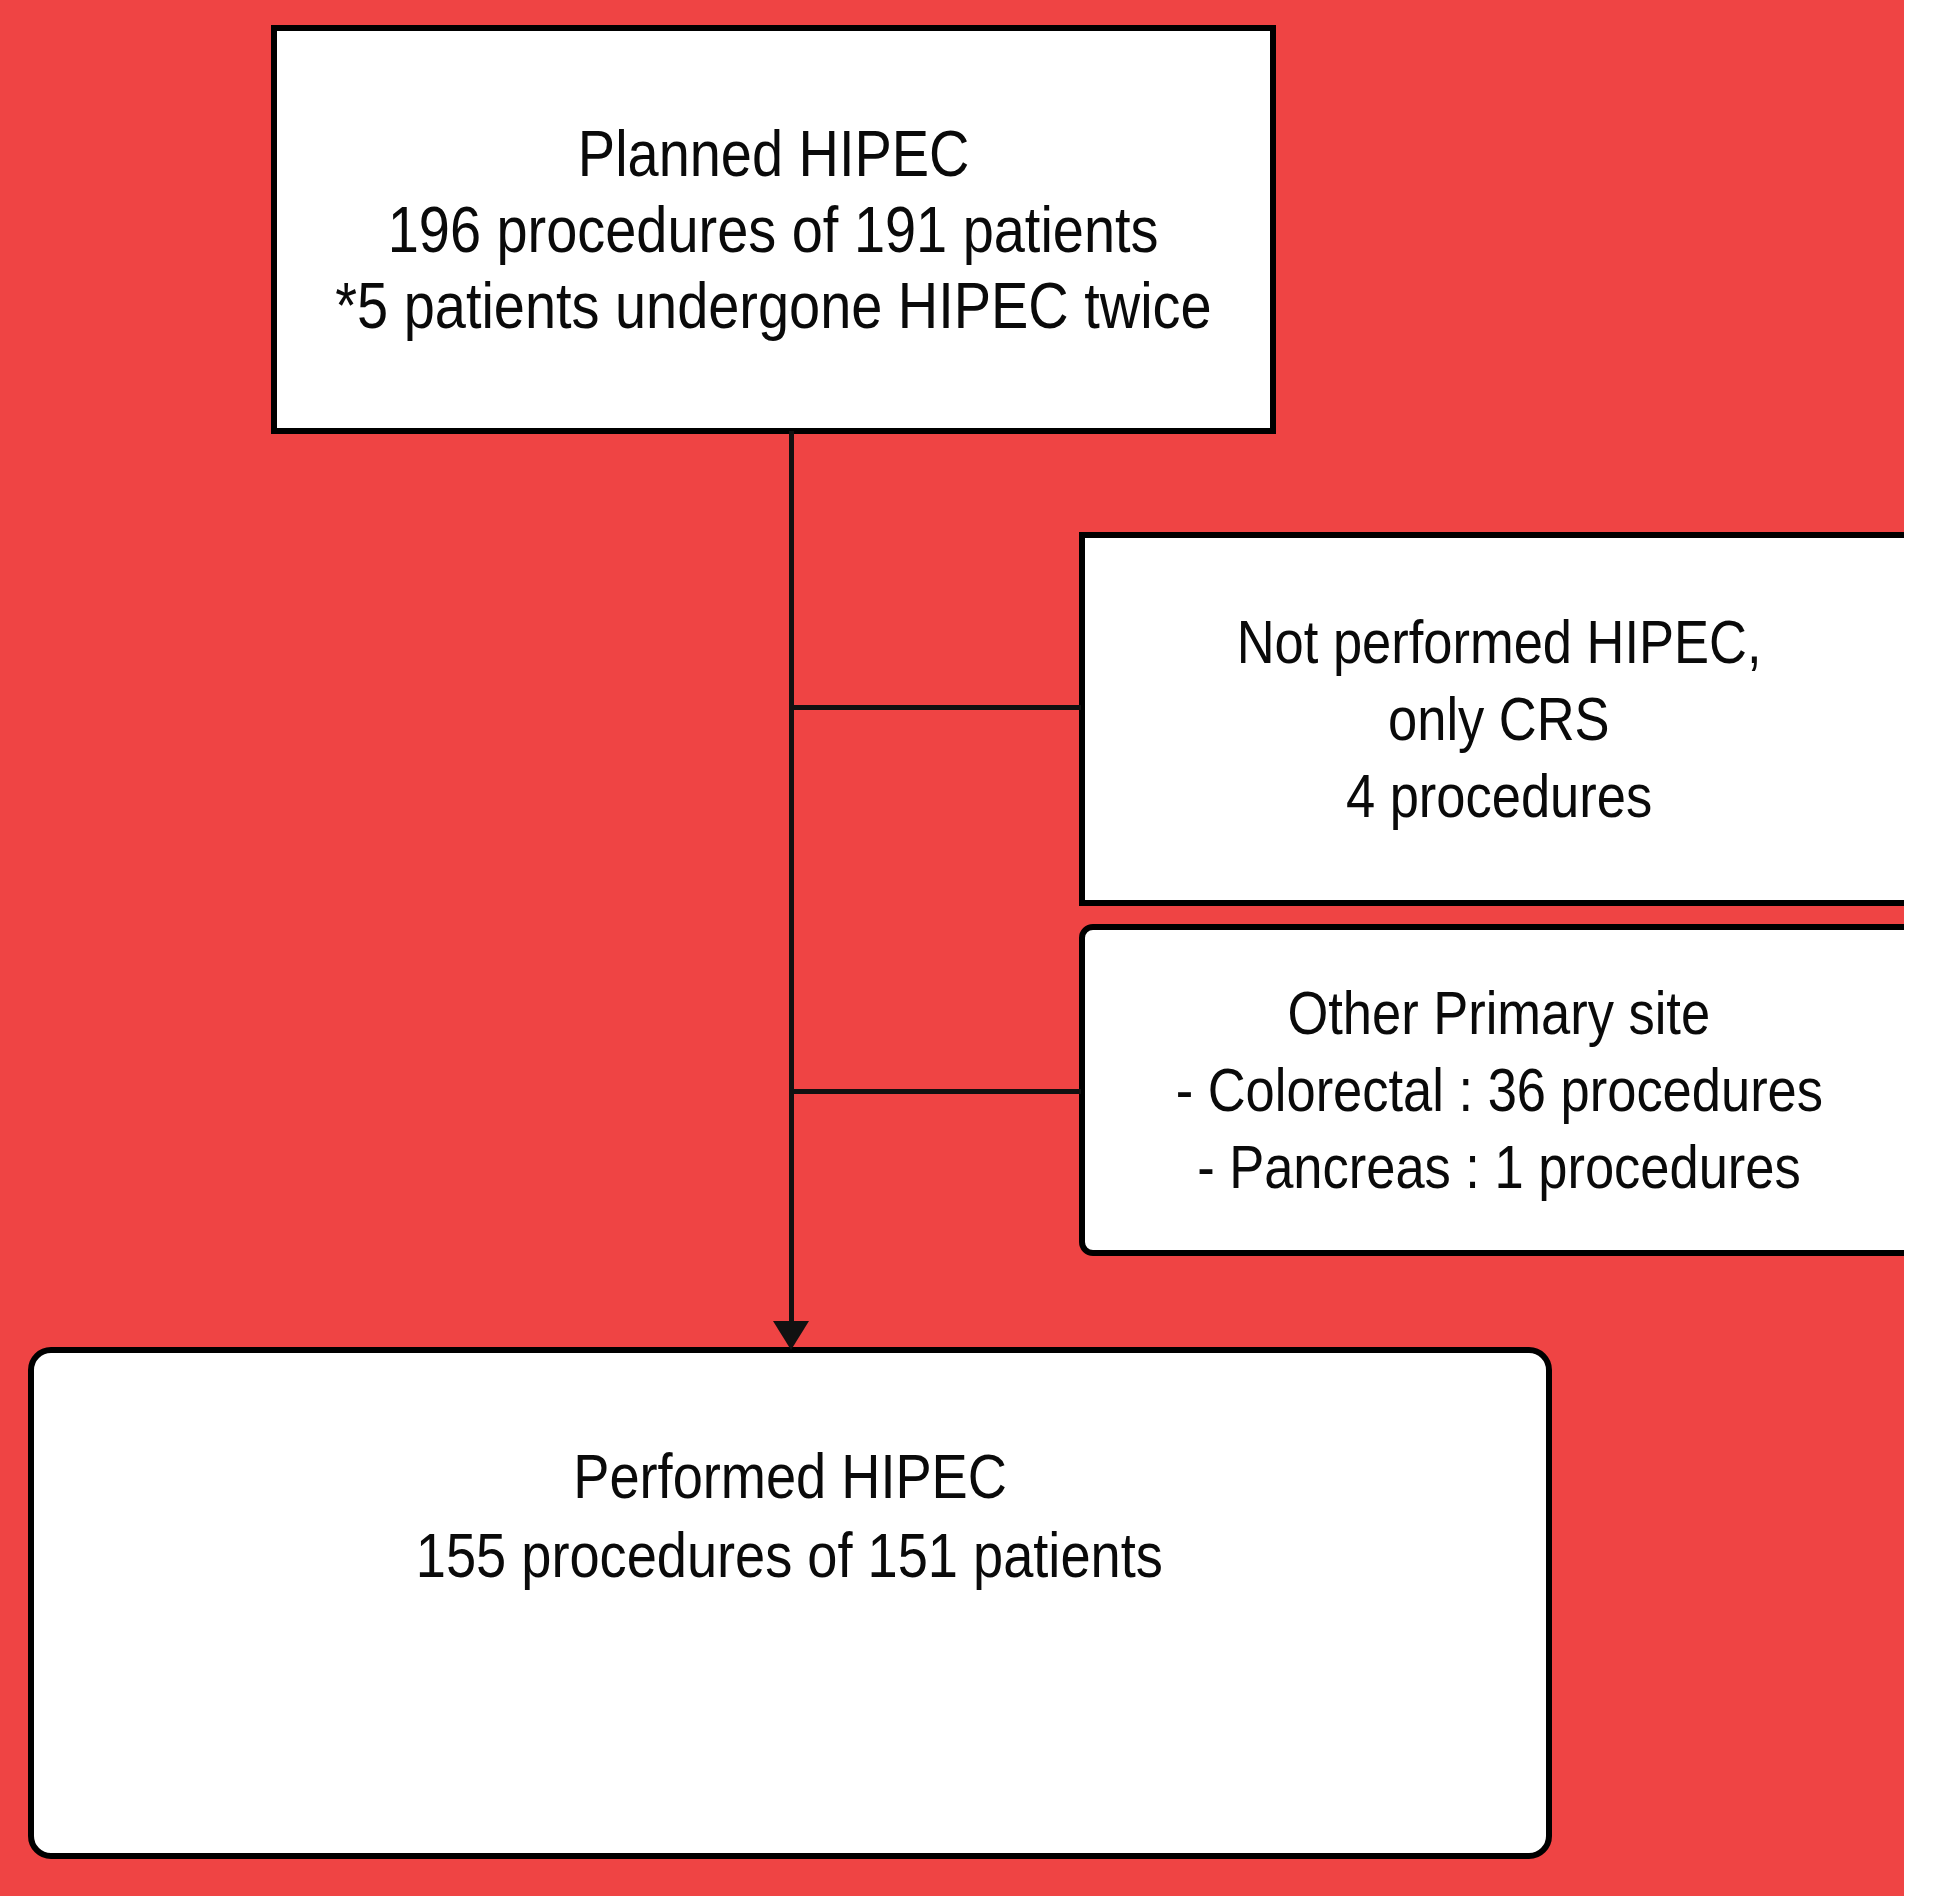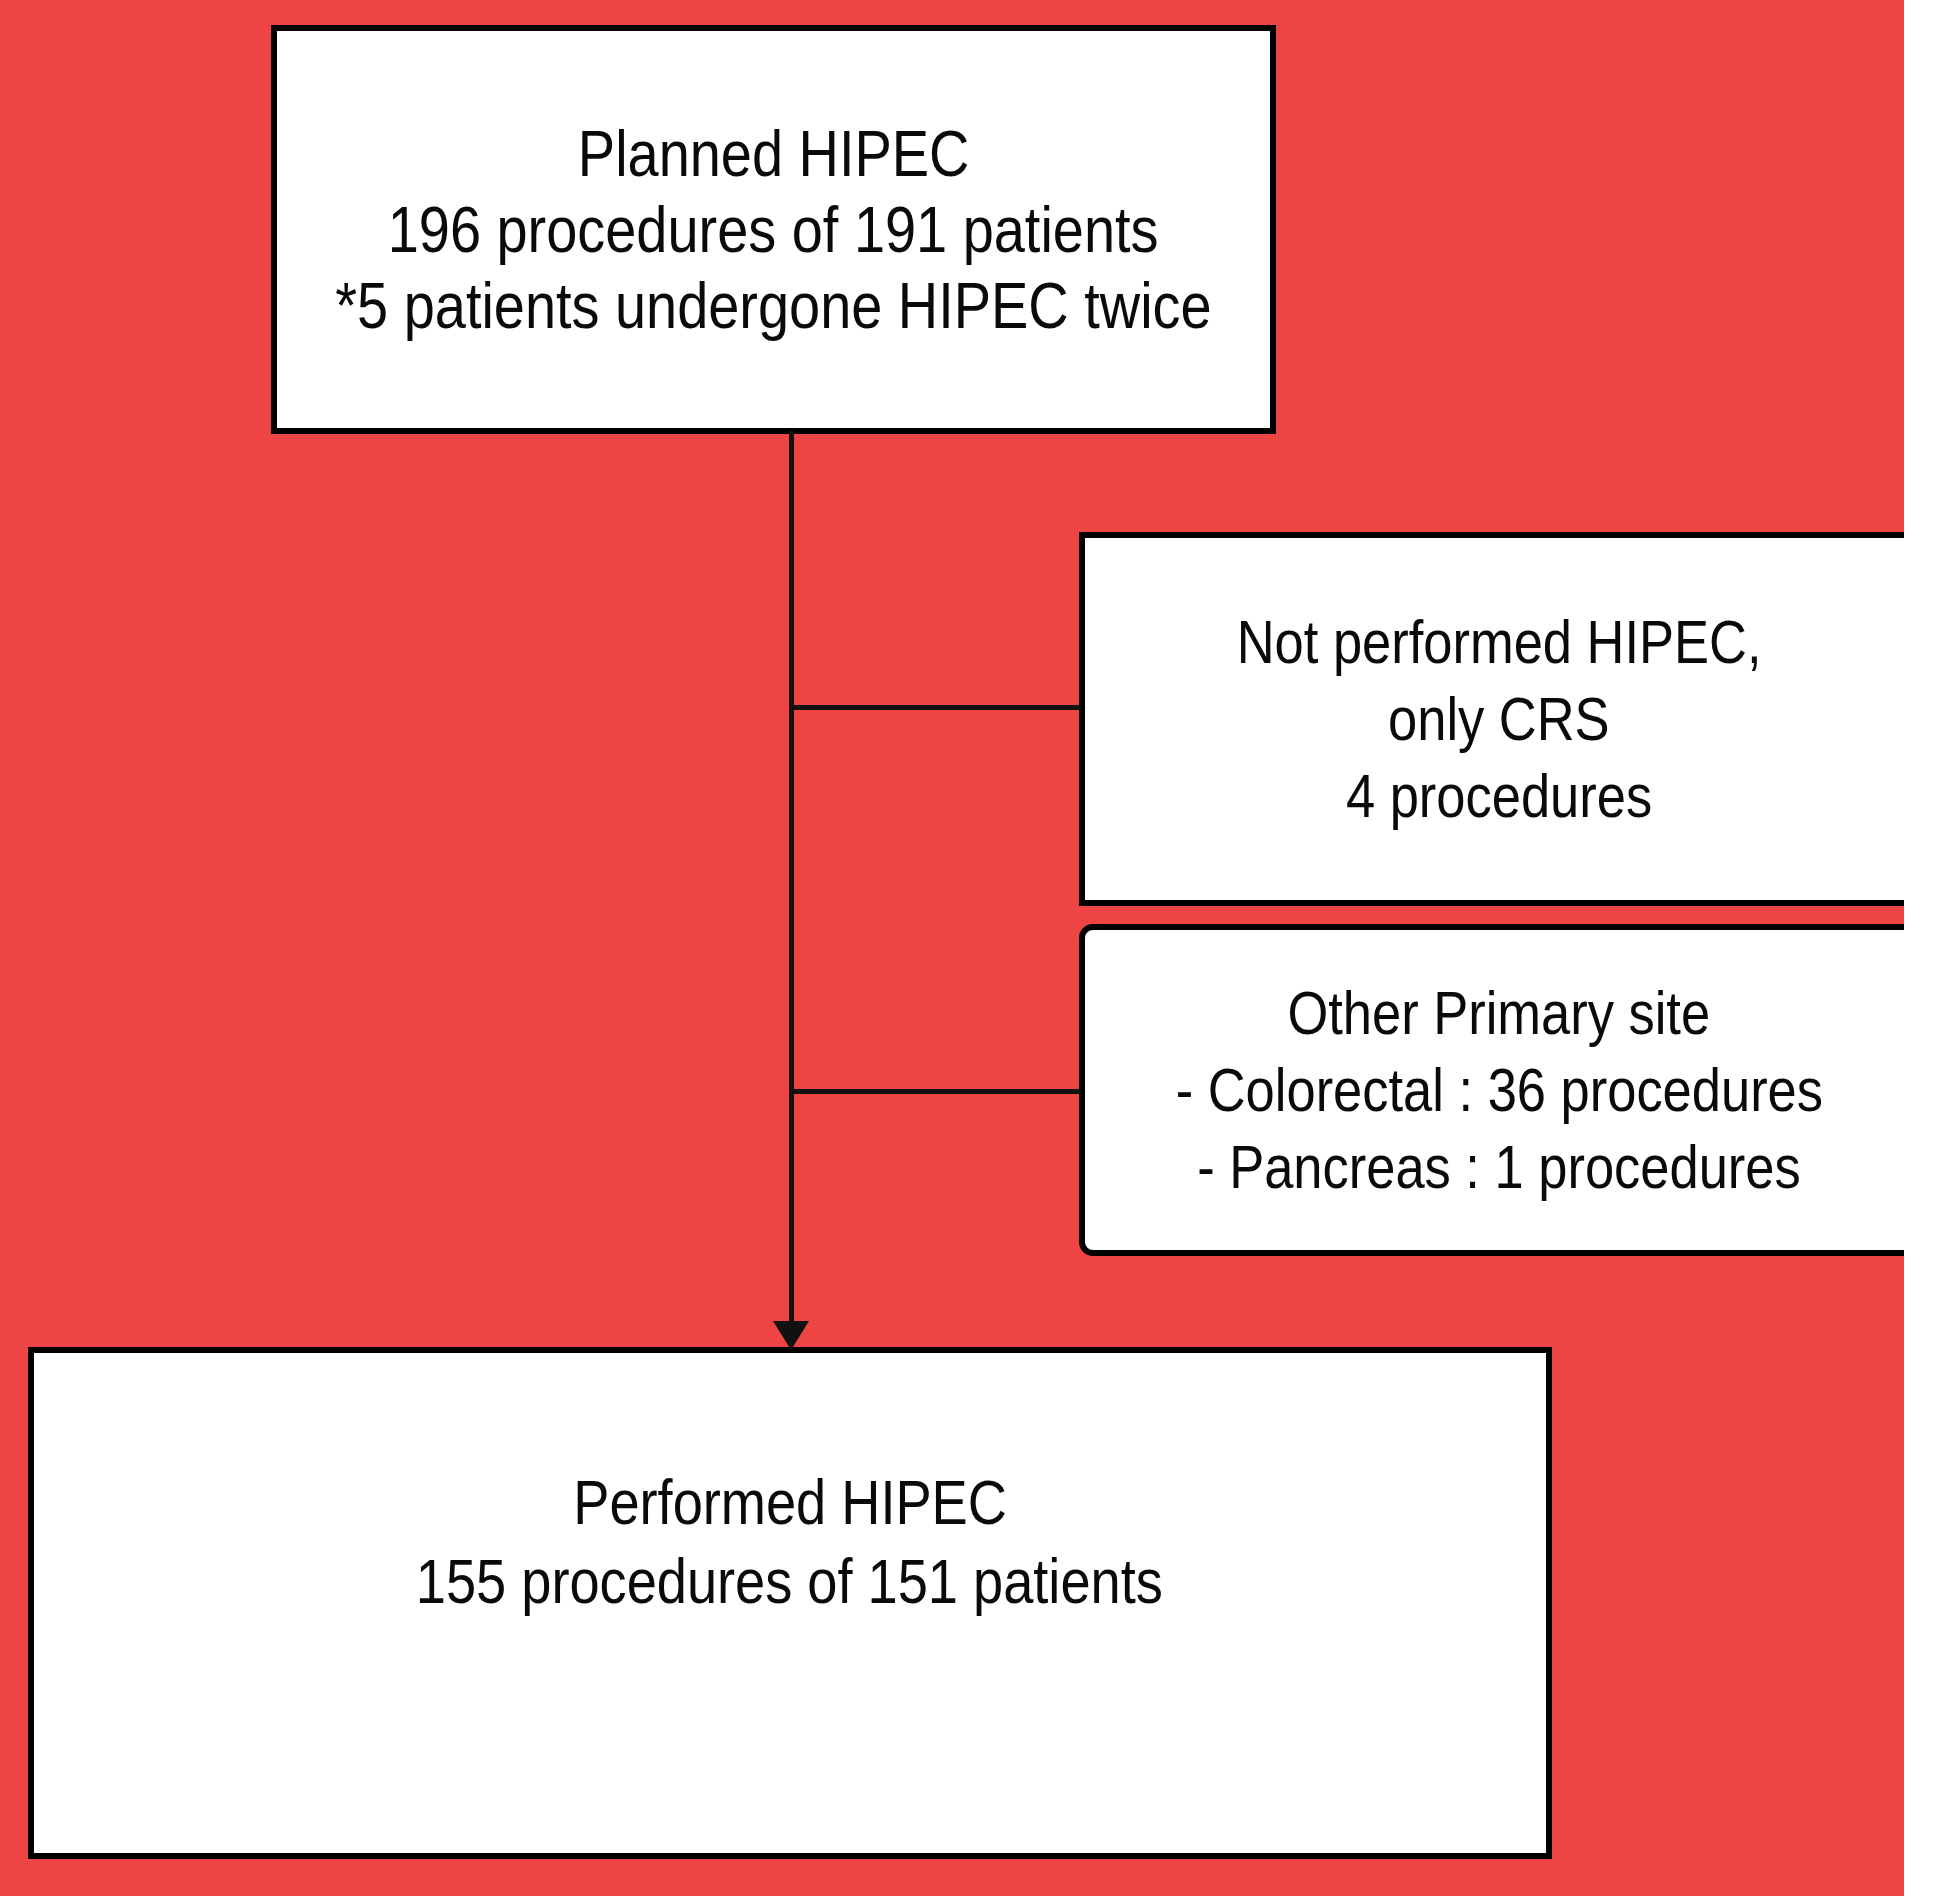--- a/index.html
+++ b/index.html
@@ -67,21 +67,22 @@
   #box-other-primary .node-text { font-size: 61px; line-height: 77px; }
   #box-other-primary .node-text.bulleted { text-align: left; }
 
   
   #box-performed {
     left: 27.6px;
     top: 1347px;
     width: 1524px;
     height: 512px;
     justify-content: flex-start;
-    padding-top: 110px;
+    padding-top: 84px;
+    border-radius: 23px;
   }
   #box-performed .node-text { font-size: 63px; line-height: 79px; }
 
   
   .conn-v {
     position: absolute;
     background: #111111;
     width: 4.9px;
   }
   .conn-h {

